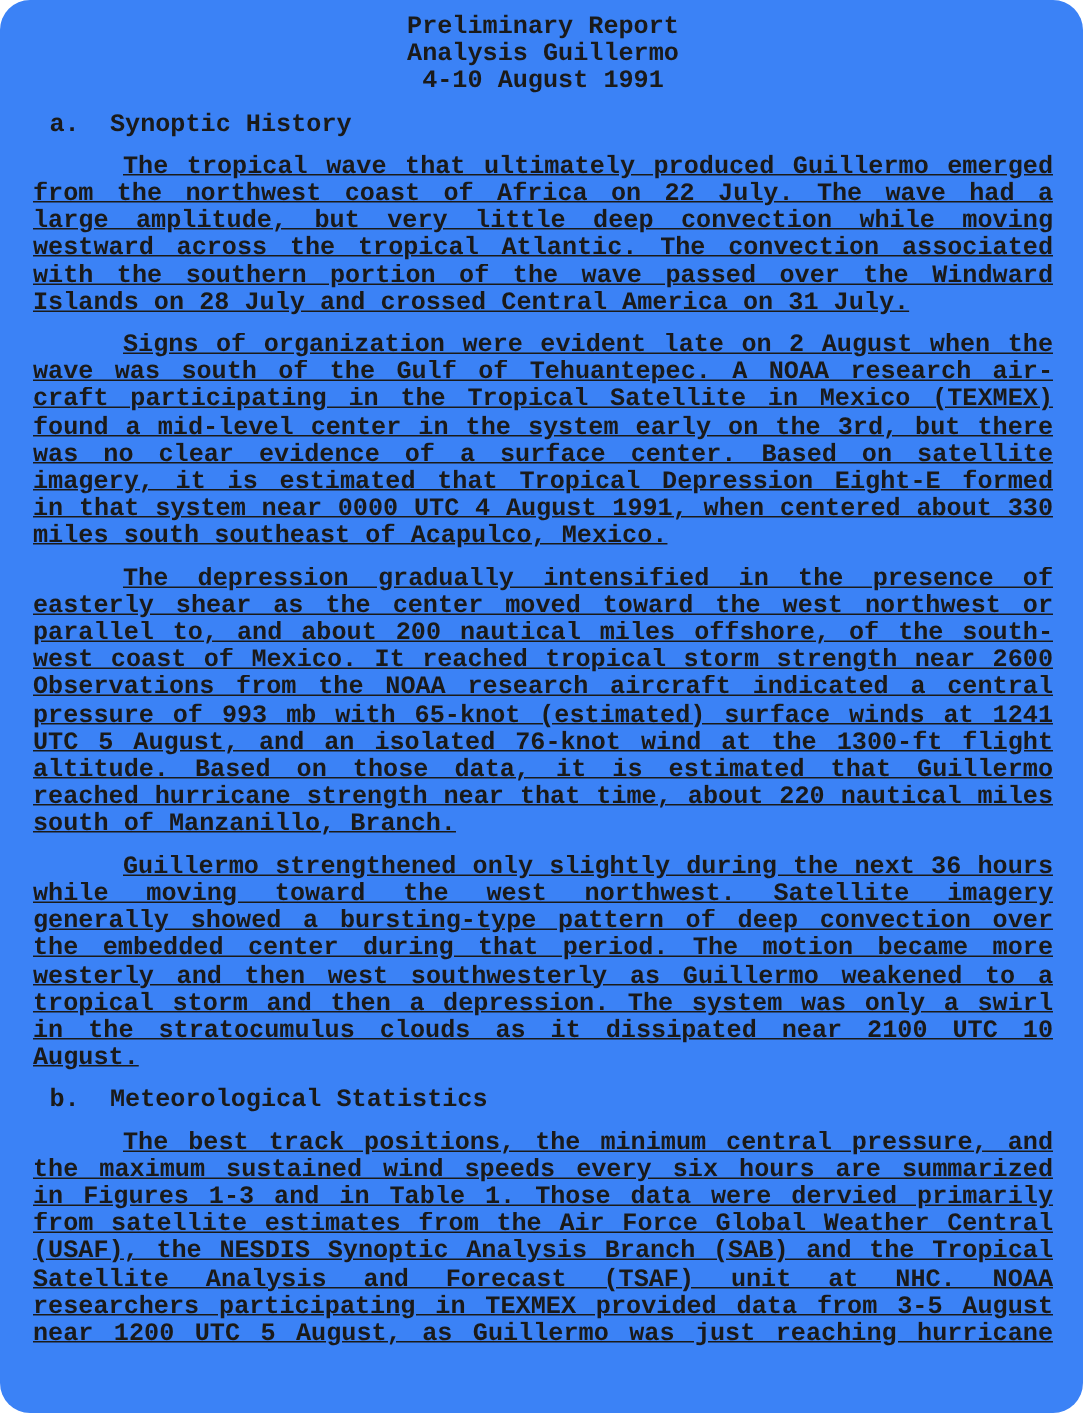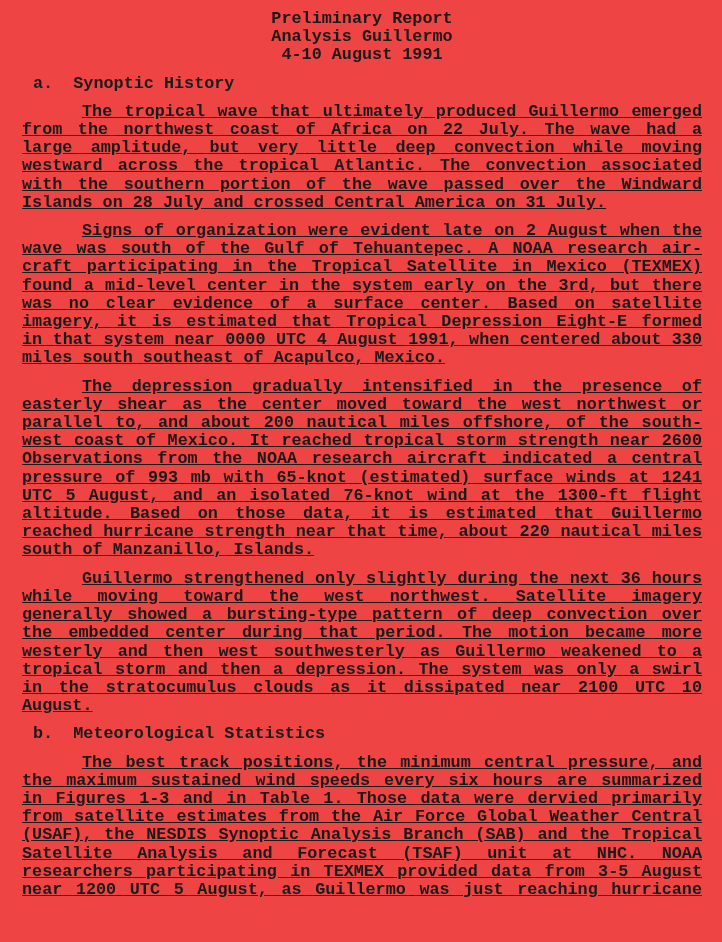--- a/index.html
+++ b/index.html
@@ -2,28 +2,29 @@
 <html><head>
 <meta charset="utf-8">
 <style>
   html, body { margin: 0; padding: 0; background: #ffffff; }
 
   .page {
     position: relative;
     width: 722px;
     height: 942px;
     box-sizing: border-box;
-    background: #ef4444;
+    background: #3b82f6;
     color: #1a1a1a;
     font-family: "Liberation Mono", "DejaVu Sans Mono", monospace;
     font-weight: bold;
     font-size: 16.8px;
     line-height: 18.2px;
     padding: 10px 20px 0 22px;
     overflow: hidden;
+    border-radius: 20px;
   }
 
   .title-block { text-align: center; }
   .title-line { white-space: pre; }
 
   .section-heading {
     margin: 10px 0 0 11px;
     white-space: pre;
   }
 
@@ -73,21 +74,21 @@
         <div class="para">
           <div class="line">The depression gradually intensified in the presence of</div>
           <div class="line">easterly shear as the center moved toward the west northwest or</div>
           <div class="line">parallel to, and about 200 nautical miles offshore, of the south-</div>
           <div class="line">west coast of Mexico.  It reached tropical storm strength near 2600</div>
           <div class="line">Observations from the NOAA research aircraft indicated a central</div>
           <div class="line">pressure of 993 mb with 65-knot (estimated) surface winds at 1241</div>
           <div class="line">UTC 5 August, and an isolated 76-knot wind at the 1300-ft flight</div>
           <div class="line">altitude.  Based on those data, it is estimated that Guillermo</div>
           <div class="line">reached hurricane strength near that time, about 220 nautical miles</div>
-          <div class="line para-last">south of Manzanillo, Islands.</div>
+          <div class="line para-last">south of Manzanillo, Branch.</div>
         </div>
         <div class="para">
           <div class="line">Guillermo strengthened only slightly during the next 36 hours</div>
           <div class="line">while moving toward the west northwest.  Satellite imagery</div>
           <div class="line">generally showed a bursting-type pattern of deep convection over</div>
           <div class="line">the embedded center during that period.  The motion became more</div>
           <div class="line">westerly and then west southwesterly as Guillermo weakened to a</div>
           <div class="line">tropical storm and then a depression.  The system was only a swirl</div>
           <div class="line">in the stratocumulus clouds as it dissipated near 2100 UTC 10</div>
           <div class="line para-last">August.</div>

